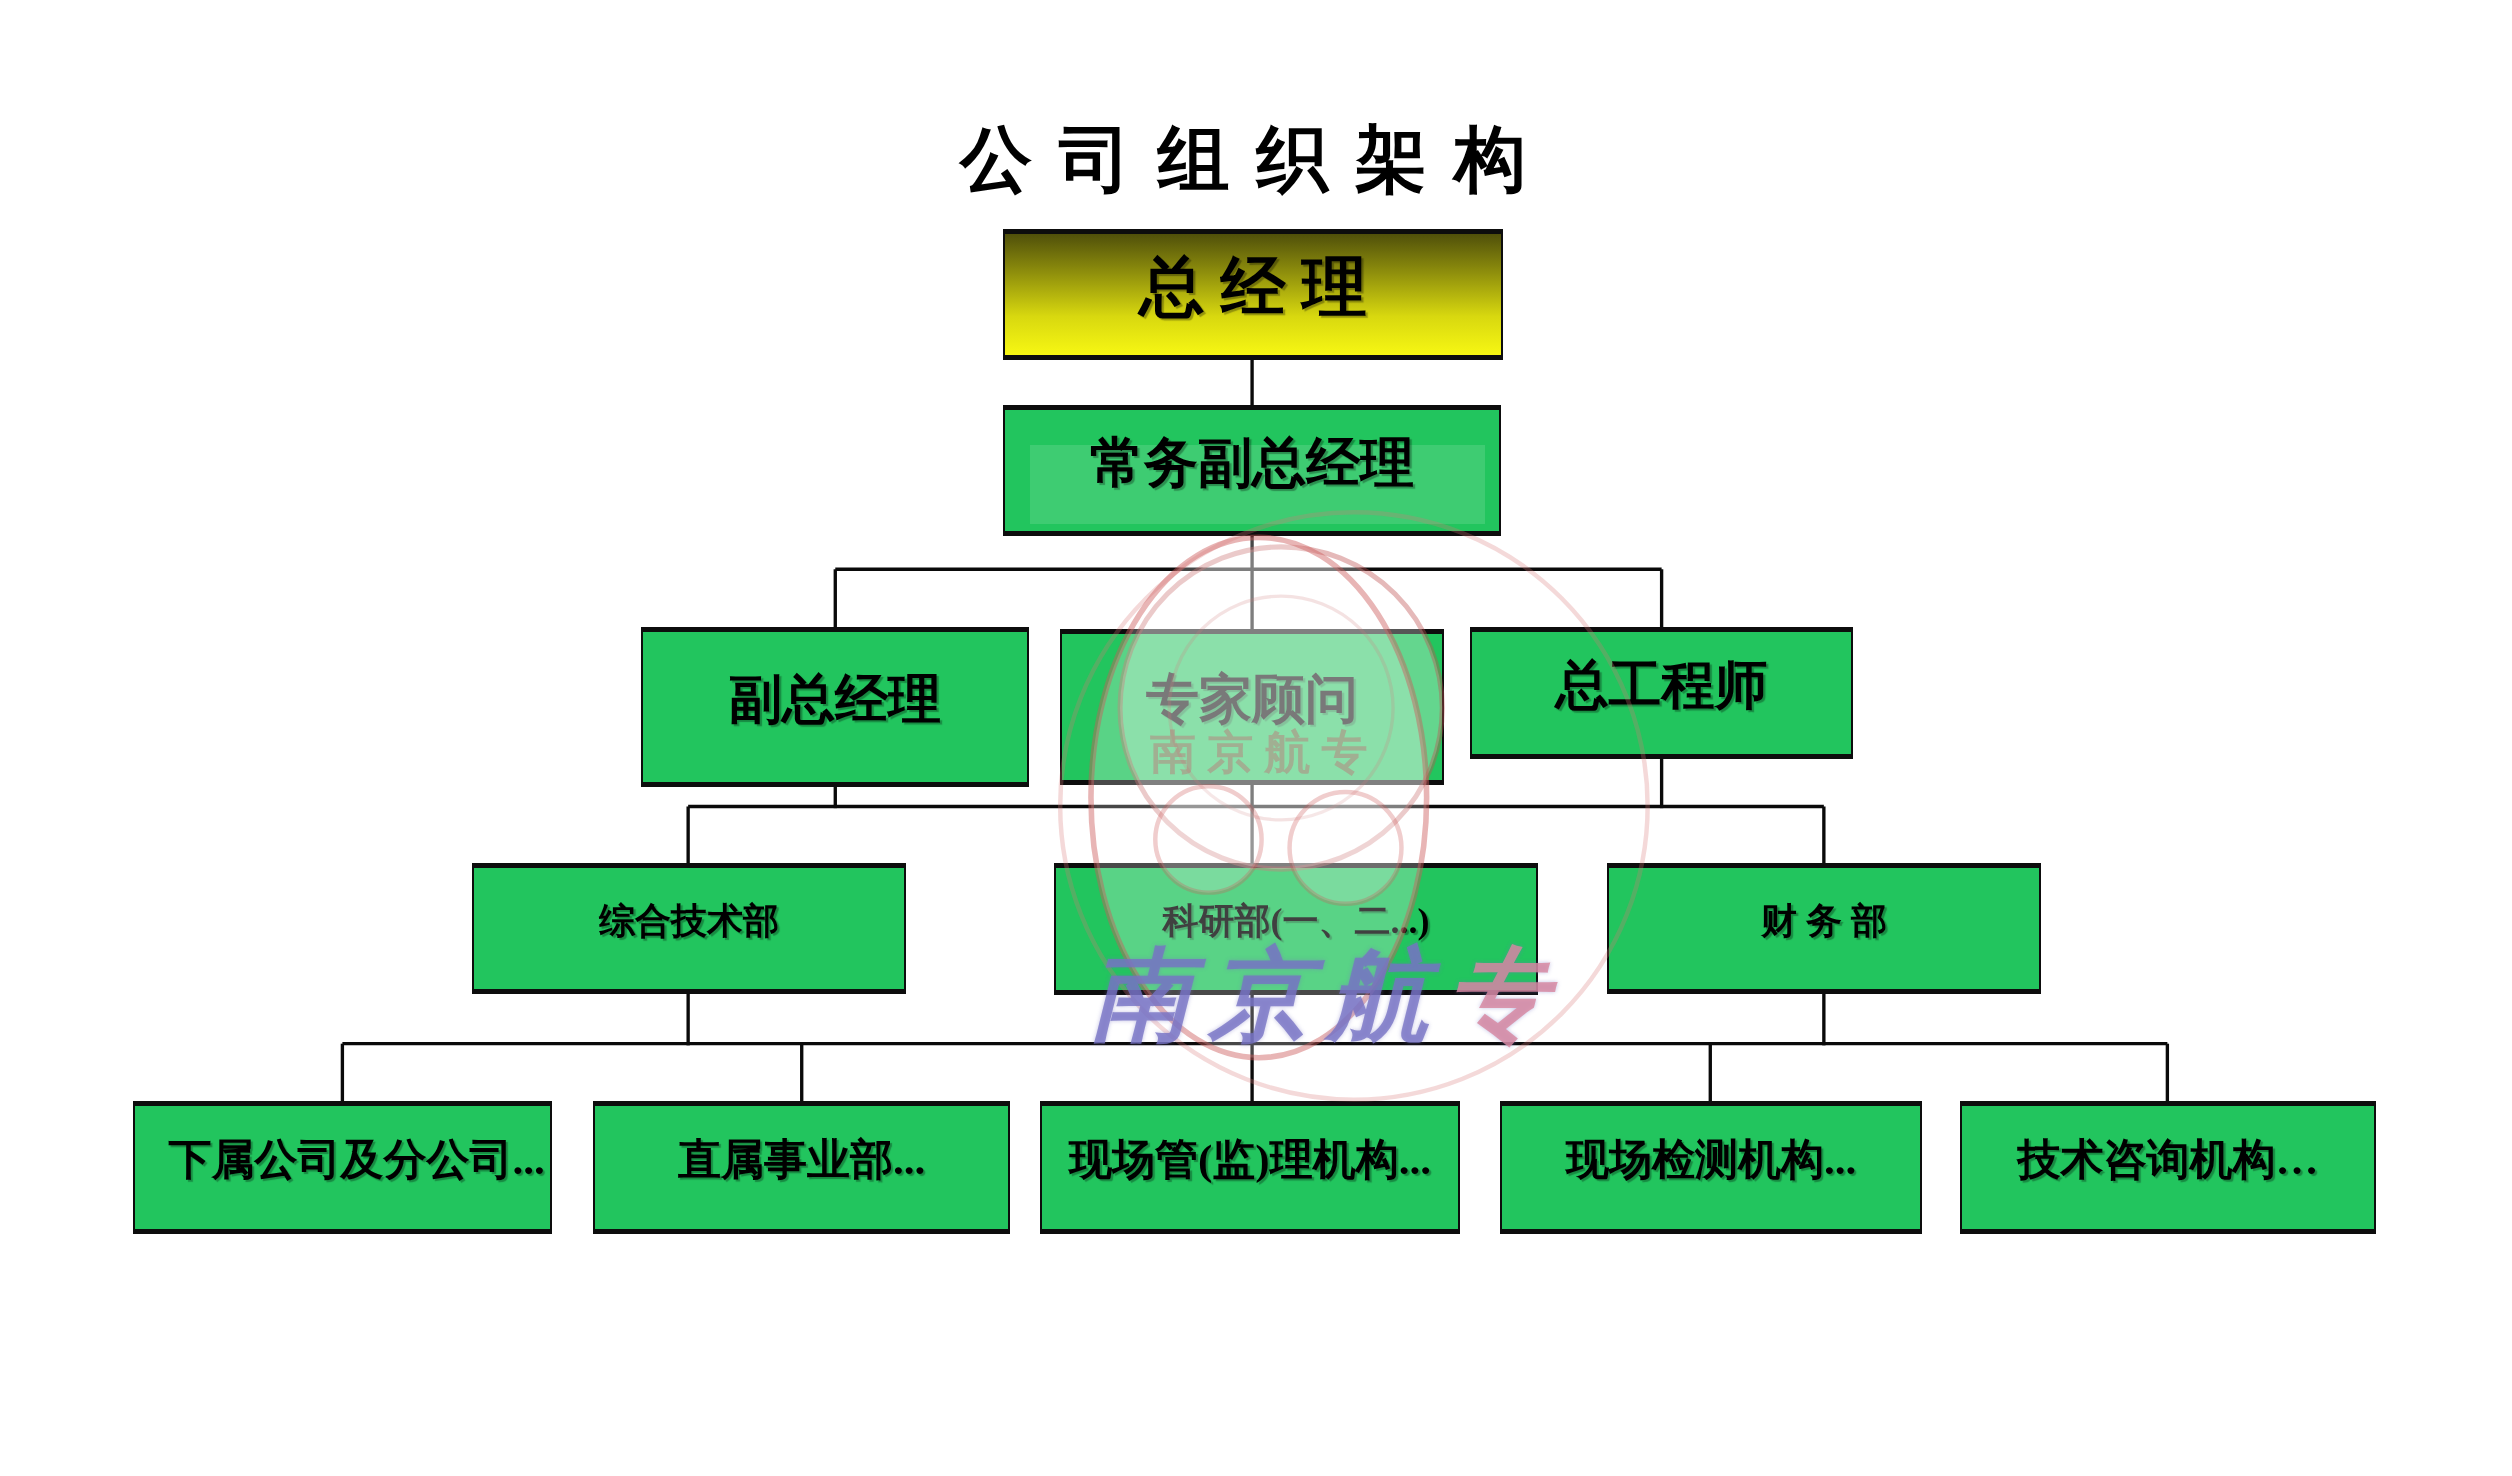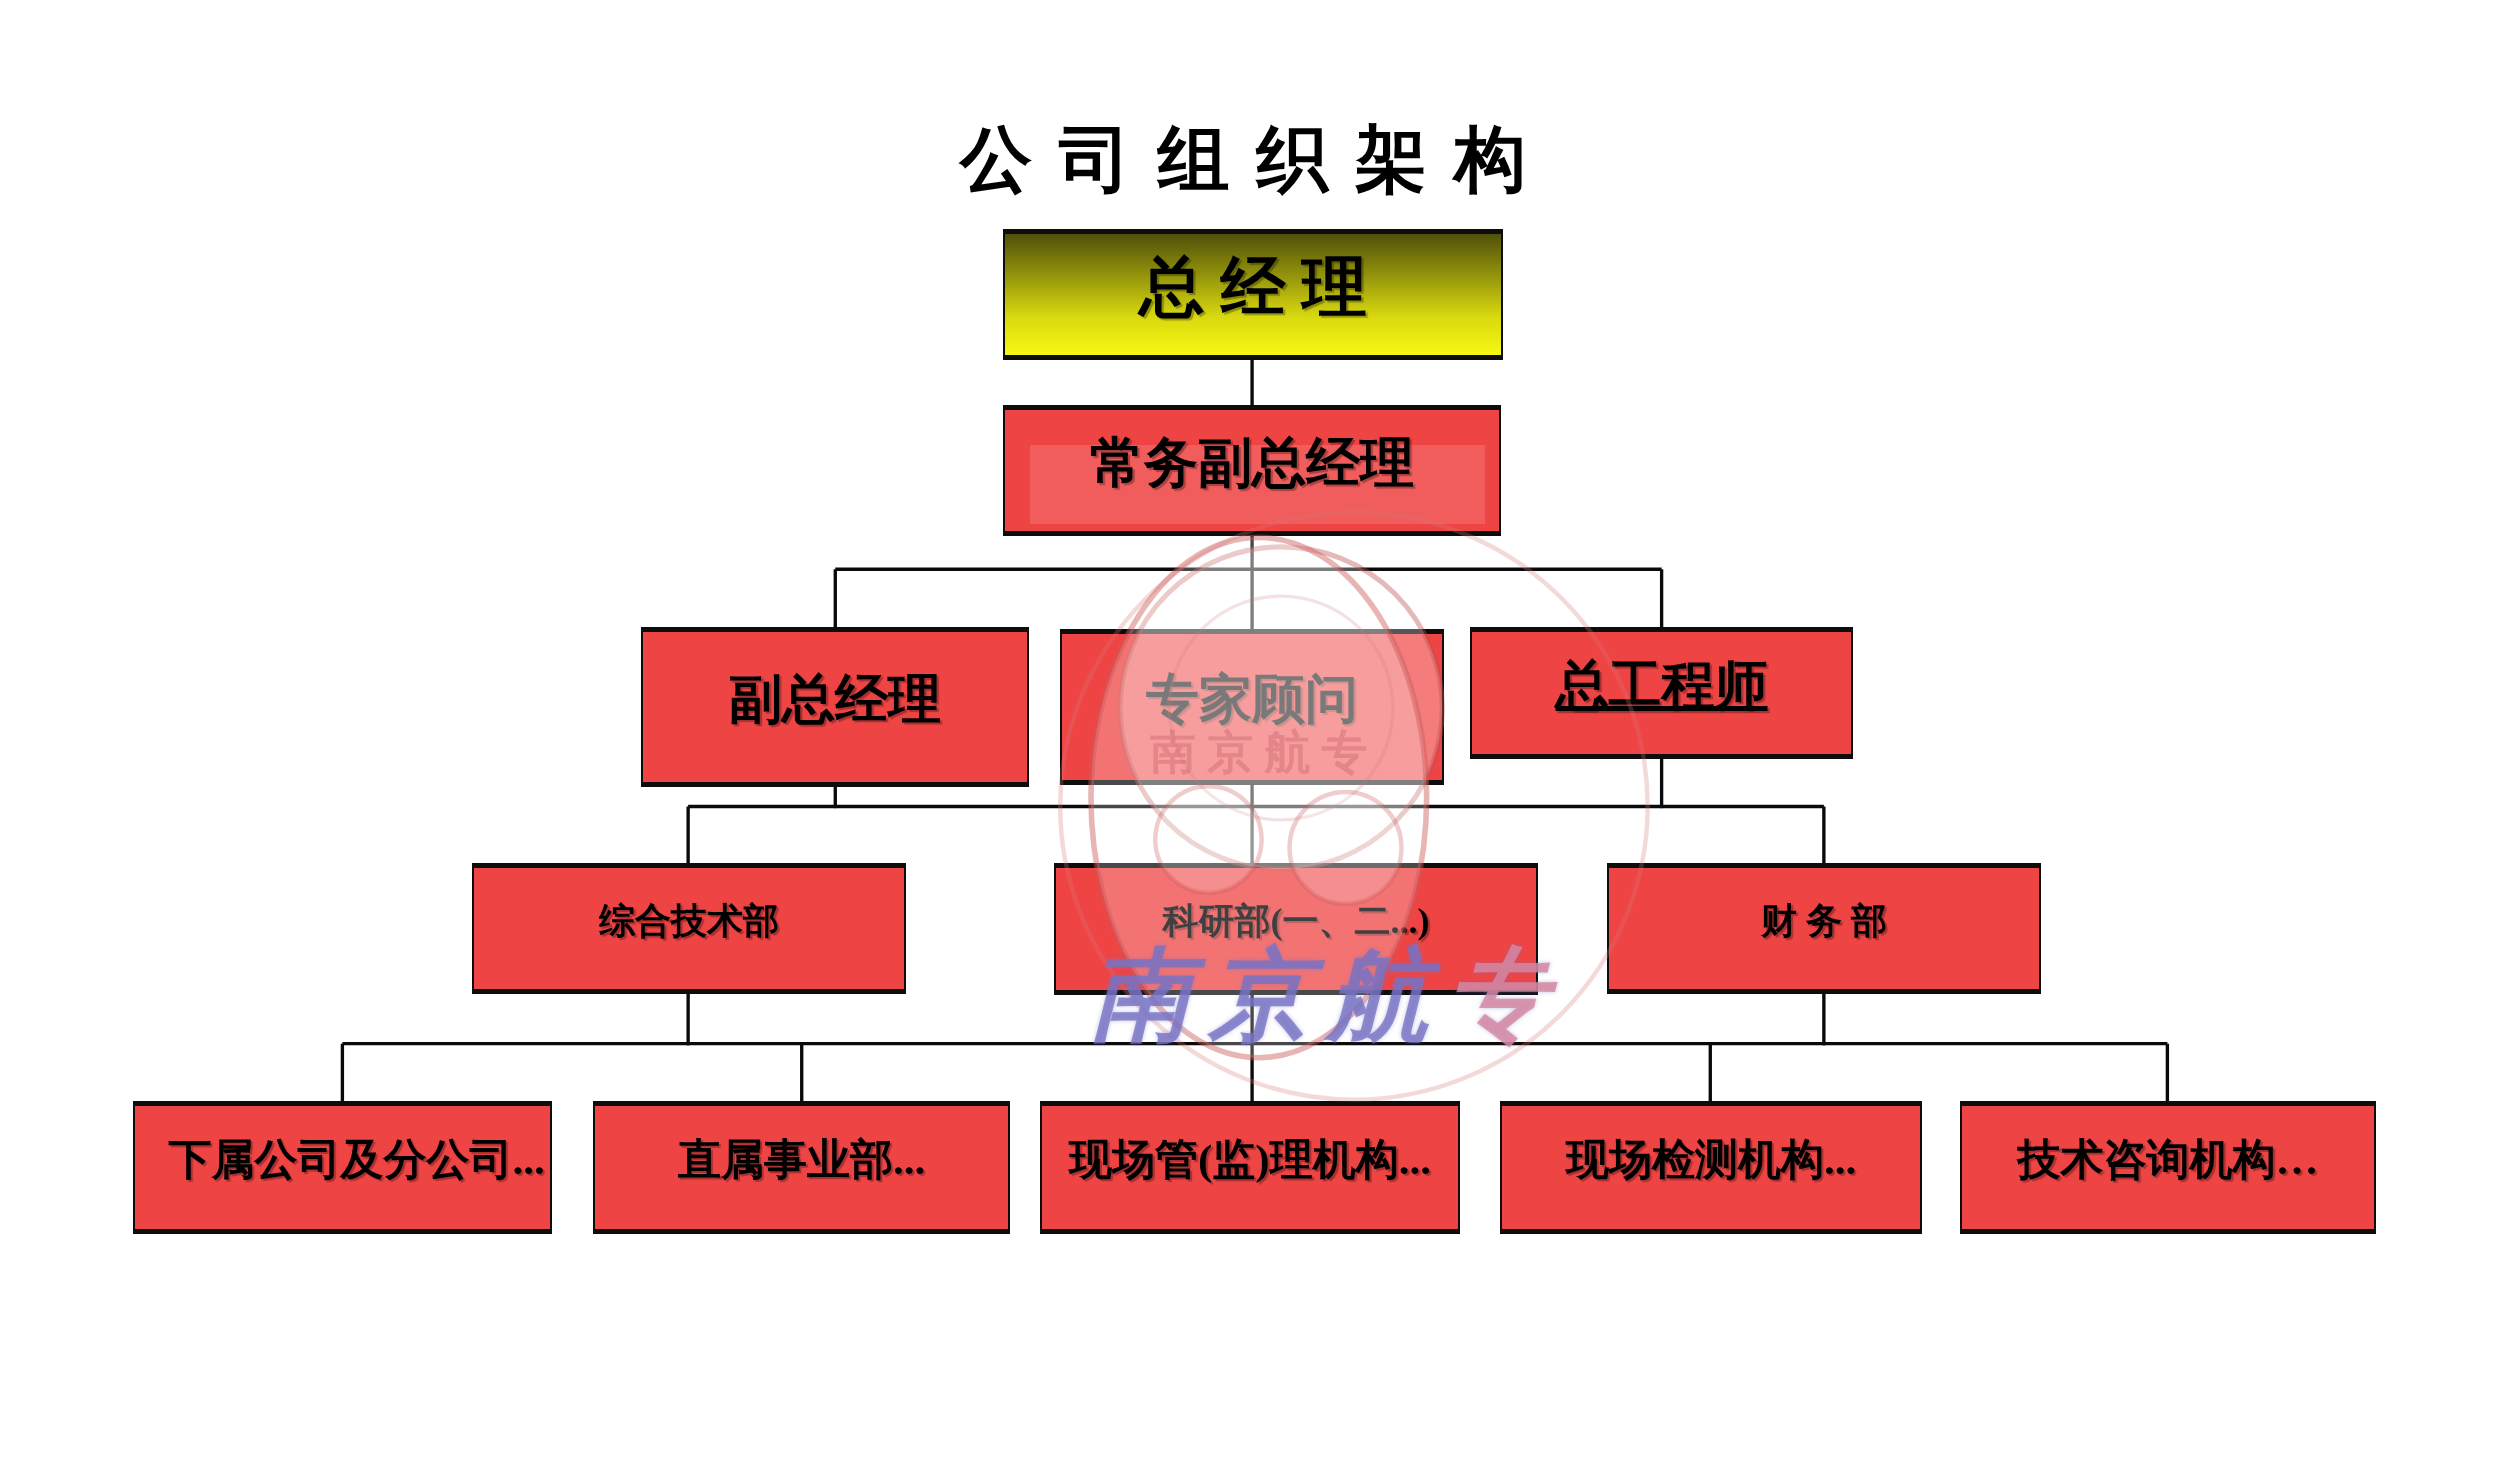--- a/index.html
+++ b/index.html
@@ -19,21 +19,21 @@
     font-weight:900;
     font-size:72px;
     letter-spacing:3.4px;
     color:#000000;
     white-space:nowrap;
   }
   svg.layer{position:absolute;left:0;top:0;}
   .box{
     position:absolute;
     box-sizing:border-box;
-    background:#ef4444;
+    background:#22c55e;
     border:2.8px solid #0d0d0d;
     border-top-width:5px;
     border-bottom-width:5px;
     display:flex;
     align-items:center;
     justify-content:center;
     padding-bottom:14.5px;
     font-weight:bold;
     color:#000000;
     text-shadow:2.2px 2.2px 1.1px rgba(0,0,0,0.30);
@@ -123,21 +123,21 @@
     <i class="inner-highlight"></i>
     <span>常务副总经理</span>
   </div>
 
   <div class="box lv3" style="left:641px;top:627px;width:388px;height:160px;align-items:center;">
     <span>副总经理</span>
   </div>
   <div class="box lv3" style="left:1060px;top:629px;width:384px;height:156px;">
     <span>专家顾问</span>
   </div>
-  <div class="box lv3" style="left:1470px;top:627px;width:383px;height:132px;text-decoration:underline;">
+  <div class="box lv3" style="left:1470px;top:627px;width:383px;height:132px;">
     <span>总工程师</span>
   </div>
 
   <div class="box lv4" style="left:472px;top:863px;width:434px;height:131px;">
     <span>综合技术部</span>
   </div>
   <div class="box lv4" style="left:1046px;top:863px;width:484px;height:132px;margin-left:8px;">
     <span>科研部(一、二...)</span>
   </div>
   <div class="box lv4" style="left:1607px;top:863px;width:434px;height:131px;">

